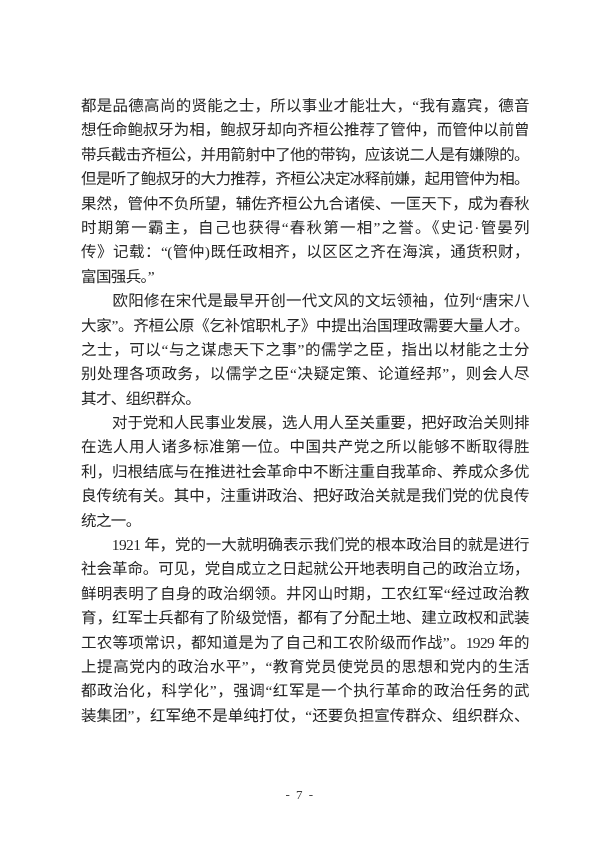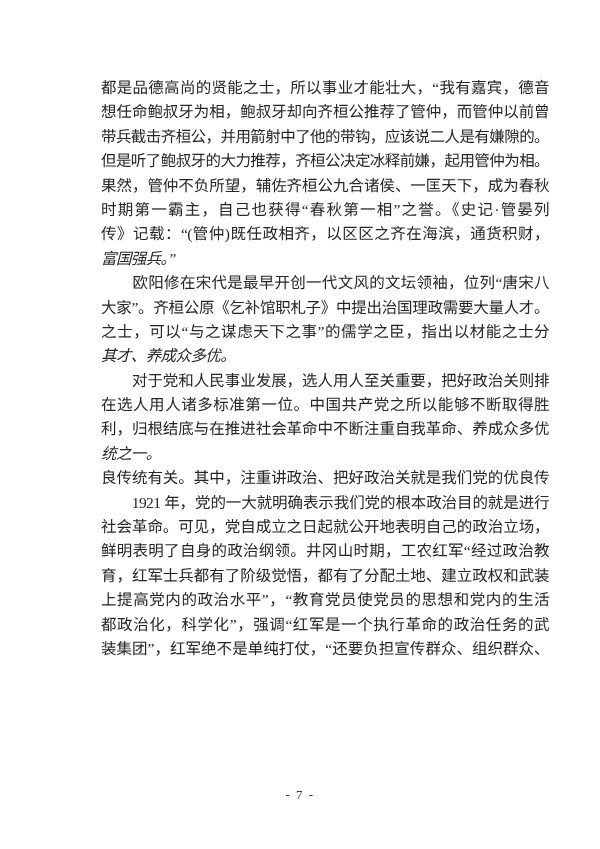--- a/index.html
+++ b/index.html
@@ -12,40 +12,38 @@
     width: 600px;
     height: 849px;
     background: #ffffff;
     overflow: hidden;
     font-family: "Liberation Serif", "DejaVu Serif", serif;
     color: #262626;
   }
   .page-body {
     position: absolute;
     left: 81px;
-    top: 76px;
+    top: 94px;
     width: 448px;
-    margin-left: 20px;
   }
   .paragraph {
     margin: 0;
     padding: 0;
   }
   .line {
     height: 24.4px;
     line-height: 24.4px;
     font-size: 15.5px;
     letter-spacing: -0.6px;
     text-align: justify;
     text-align-last: justify;
     overflow: visible;
   }
   .line.end {
     text-align-last: left;
-    font-style: italic;
   }
   .page-number {
     position: absolute;
     left: 0;
     top: 787px;
     width: 100%;
     text-align: center;
     font-size: 13px;
     letter-spacing: 1.5px;
     color: #3a3a3a;
@@ -65,36 +63,38 @@
       <div class="line">果然，管仲不负所望，辅佐齐桓公九合诸侯、一匡天下，成为春秋</div>
       <div class="line">时期第一霸主，自己也获得“春秋第一相”之誉。《史记·管晏列</div>
       <div class="line">传》记载：“(管仲)既任政相齐，以区区之齐在海滨，通货积财，</div>
       <div class="line end">富国强兵。”</div>
     </div>
 
     <div class="paragraph">
       <div class="line">　　欧阳修在宋代是最早开创一代文风的文坛领袖，位列“唐宋八</div>
       <div class="line">大家”。齐桓公原《乞补馆职札子》中提出治国理政需要大量人才。</div>
       <div class="line">之士，可以“与之谋虑天下之事”的儒学之臣，指出以材能之士分</div>
-      <div class="line end">其才、养成众多优。</div>
+      <div class="line">别处理各项政务，以儒学之臣“决疑定策、论道经邦”，则会人尽</div>
+      <div class="line end">其才、组织群众。</div>
     </div>
 
     <div class="paragraph">
       <div class="line">　　对于党和人民事业发展，选人用人至关重要，把好政治关则排</div>
       <div class="line">在选人用人诸多标准第一位。中国共产党之所以能够不断取得胜</div>
       <div class="line">利，归根结底与在推进社会革命中不断注重自我革命、养成众多优</div>
+      <div class="line">良传统有关。其中，注重讲政治、把好政治关就是我们党的优良传</div>
       <div class="line end">统之一。</div>
-      <div class="line">良传统有关。其中，注重讲政治、把好政治关就是我们党的优良传</div>
     </div>
 
     <div class="paragraph">
       <div class="line">　　1921 年，党的一大就明确表示我们党的根本政治目的就是进行</div>
       <div class="line">社会革命。可见，党自成立之日起就公开地表明自己的政治立场，</div>
       <div class="line">鲜明表明了自身的政治纲领。井冈山时期，工农红军“经过政治教</div>
       <div class="line">育，红军士兵都有了阶级觉悟，都有了分配土地、建立政权和武装</div>
+      <div class="line">工农等项常识，都知道是为了自己和工农阶级而作战”。1929 年的</div>
       <div class="line">上提高党内的政治水平”，“教育党员使党员的思想和党内的生活</div>
       <div class="line">都政治化，科学化”，强调“红军是一个执行革命的政治任务的武</div>
       <div class="line">装集团”，红军绝不是单纯打仗，“还要负担宣传群众、组织群众、</div>
     </div>
 
   </div>
 
   <div class="page-number">- 7 -</div>
 </div>
 

